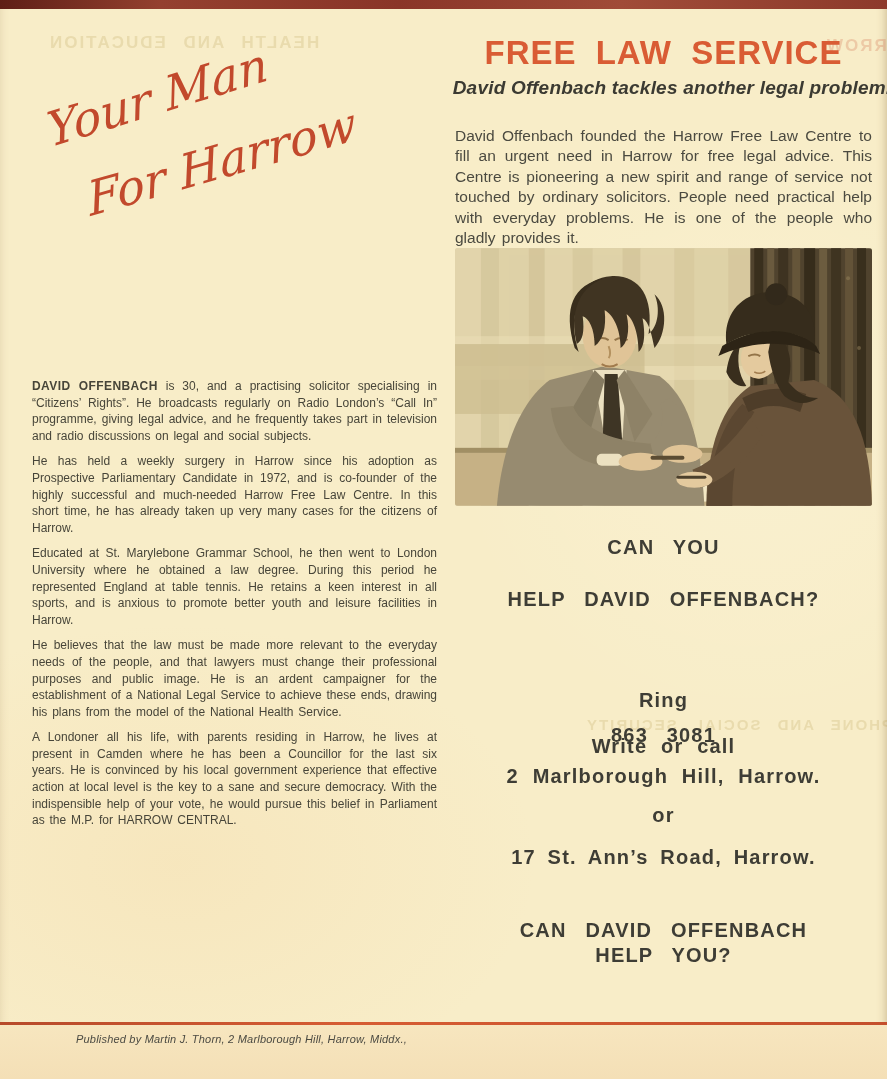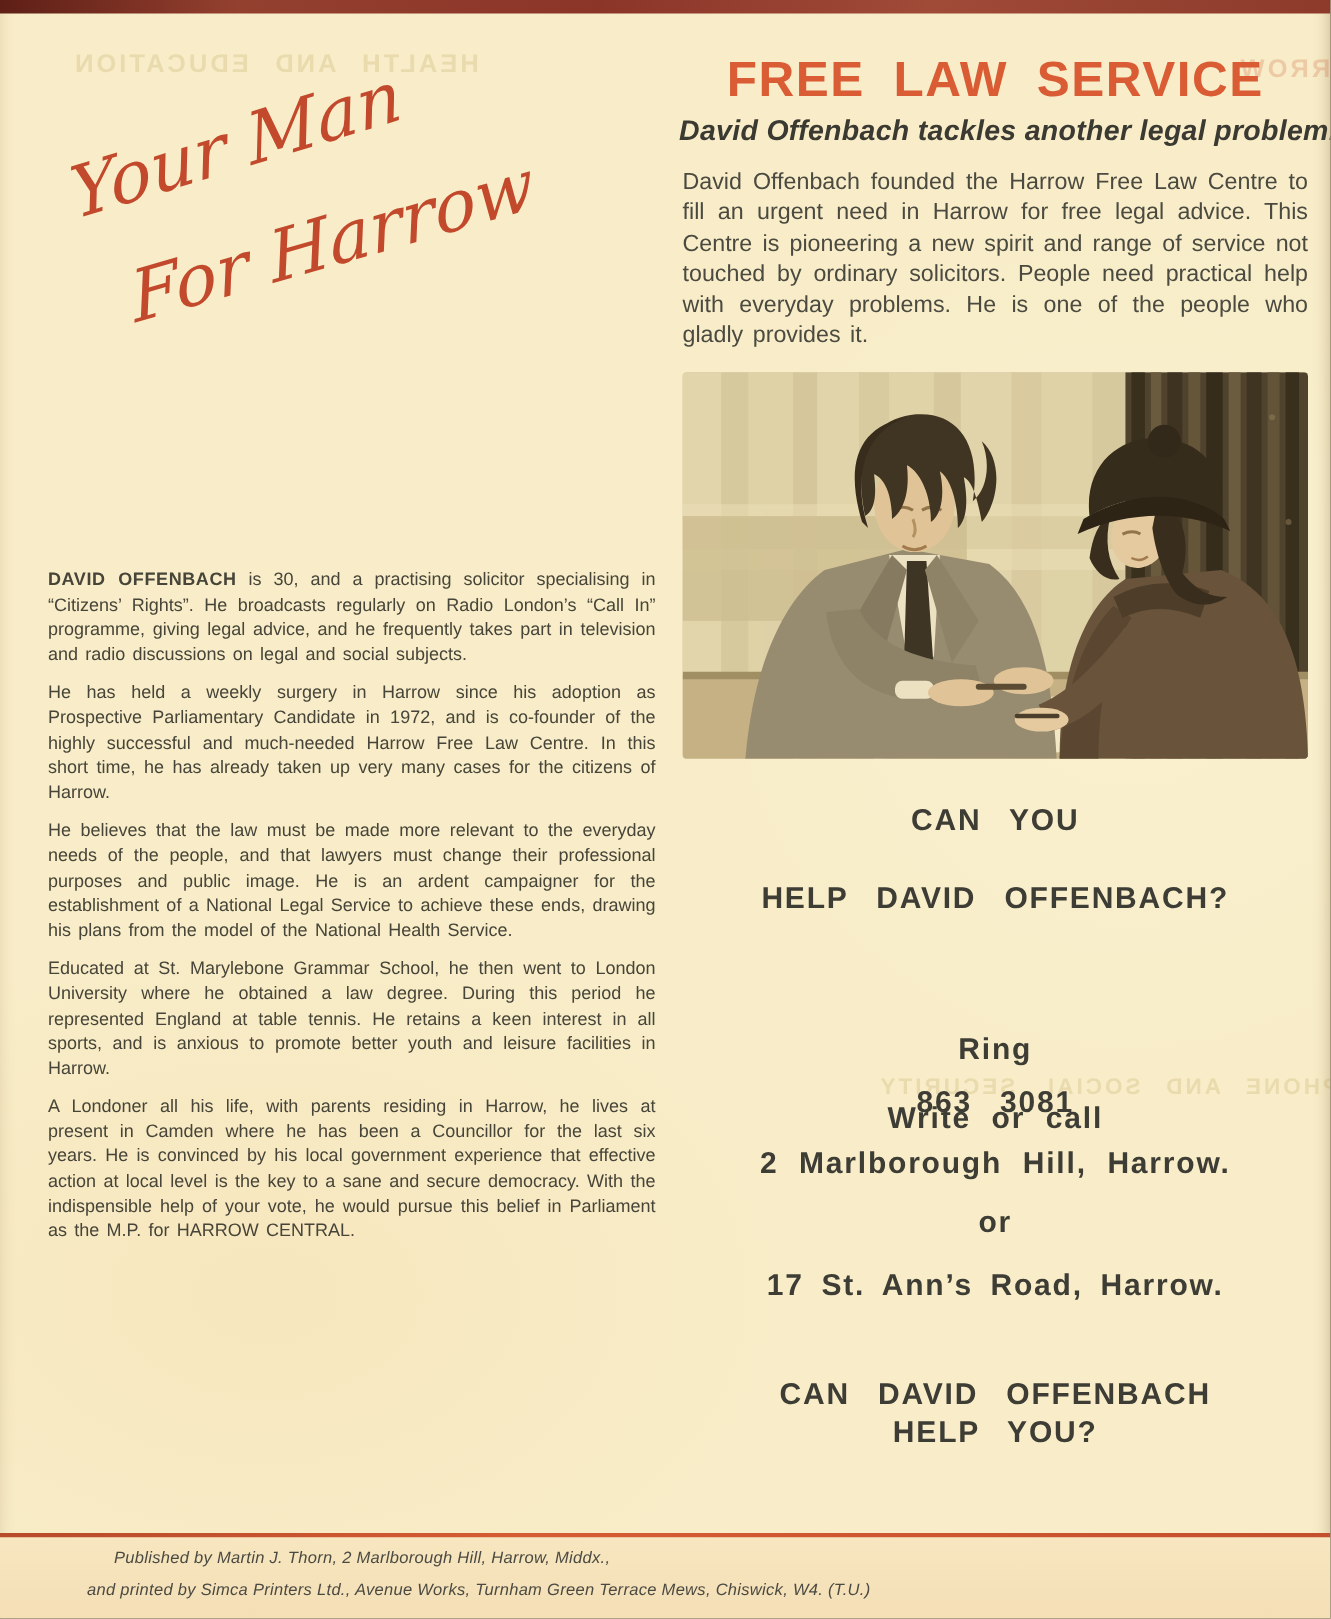--- a/index.html
+++ b/index.html
@@ -59,21 +59,21 @@
     letter-spacing: 1px; word-spacing: 9px;
   }
   .subhead {
     position: absolute; top: 77px; left: -4px; width: 106%;
     text-align: center;
     font-style: italic; font-weight: 600;
     font-size: 19px; color: #3b3a32;
     letter-spacing: .2px;
   }
   .intro {
-    position: absolute; top: 112px; left: 0; width: 100%;
+    position: absolute; top: 126px; left: 0; width: 100%;
     font-size: 15.5px; line-height: 20.4px;
     color: #4b4a40;
     text-align: justify;
     word-spacing: 2px;
   }
   .photo {
     position: absolute; top: 248px; left: 0;
     width: 417px; height: 258px;
     border-radius: 3px;
     overflow: hidden;
@@ -139,22 +139,22 @@
   <div class="ghost ghost-top-left">HEALTH AND EDUCATION</div>
   <div class="ghost ghost-mid-right">TELEPHONE AND SOCIAL SECURITY</div>
   <div class="ghost ghost-top-right">HARROW</div>
 
   <div class="script-line script-1">Your Man</div>
   <div class="script-line script-2">For Harrow</div>
 
   <div class="left-col">
       <p class="body-para"><strong>DAVID OFFENBACH</strong> is 30, and a practising solicitor specialising in “Citizens’ Rights”. He broadcasts regularly on Radio London’s “Call In” programme, giving legal advice, and he frequently takes part in television and radio discussions on legal and social subjects.</p>
       <p class="body-para">He has held a weekly surgery in Harrow since his adoption as Prospective Parliamentary Candidate in 1972, and is co-founder of the highly successful and much-needed Harrow Free Law Centre. In this short time, he has already taken up very many cases for the citizens of Harrow.</p>
+      <p class="body-para">Educated at St. Marylebone Grammar School, he then went to London University where he obtained a law degree. During this period he represented England at table tennis. He retains a keen interest in all sports, and is anxious to promote better youth and leisure facilities in Harrow.</p>
       <p class="body-para">He believes that the law must be made more relevant to the everyday needs of the people, and that lawyers must change their professional purposes and public image. He is an ardent campaigner for the establishment of a National Legal Service to achieve these ends, drawing his plans from the model of the National Health Service.</p>
-      <p class="body-para">Educated at St. Marylebone Grammar School, he then went to London University where he obtained a law degree. During this period he represented England at table tennis. He retains a keen interest in all sports, and is anxious to promote better youth and leisure facilities in Harrow.</p>
       <p class="body-para">A Londoner all his life, with parents residing in Harrow, he lives at present in Camden where he has been a Councillor for the last six years. He is convinced by his local government experience that effective action at local level is the key to a sane and secure democracy. With the indispensible help of your vote, he would pursue this belief in Parliament as  the M.P. for HARROW CENTRAL.</p>
     </div>
 
   <div class="right-col">
     <div class="headline">FREE LAW SERVICE</div>
     <div class="subhead">David Offenbach tackles another legal problem.</div>
     <div class="intro">David Offenbach founded the Harrow Free Law Centre to fill an urgent need in Harrow for free legal advice. This Centre is pioneering a new spirit and range of service not touched by ordinary solicitors. People need practical help with everyday problems. He is one of the people who gladly provides it.</div>
 
     <div class="photo">
       <svg width="417" height="258" viewBox="0 0 418 258" xmlns="http://www.w3.org/2000/svg">
@@ -268,15 +268,14 @@
     <div class="appeal a6">2 Marlborough Hill, Harrow.</div>
     <div class="appeal a7">or</div>
     <div class="appeal a8">17 St. Ann’s Road, Harrow.</div>
     <div class="appeal a9">CAN DAVID OFFENBACH</div>
     <div class="appeal a10">HELP YOU?</div>
   </div>
 
   <div class="footer-rule"></div>
   <div class="footer-band"></div>
   <div class="footer-line f1">Published by Martin J. Thorn, 2 Marlborough Hill, Harrow, Middx.,</div>
-  <div class="footer-line f2">and printed by Simca Printers Ltd., Avenue Works, Turnham Green Terrace Mews, Chiswick, W4. (T.U.)</div>
 
 </div>
 
 </body></html>

